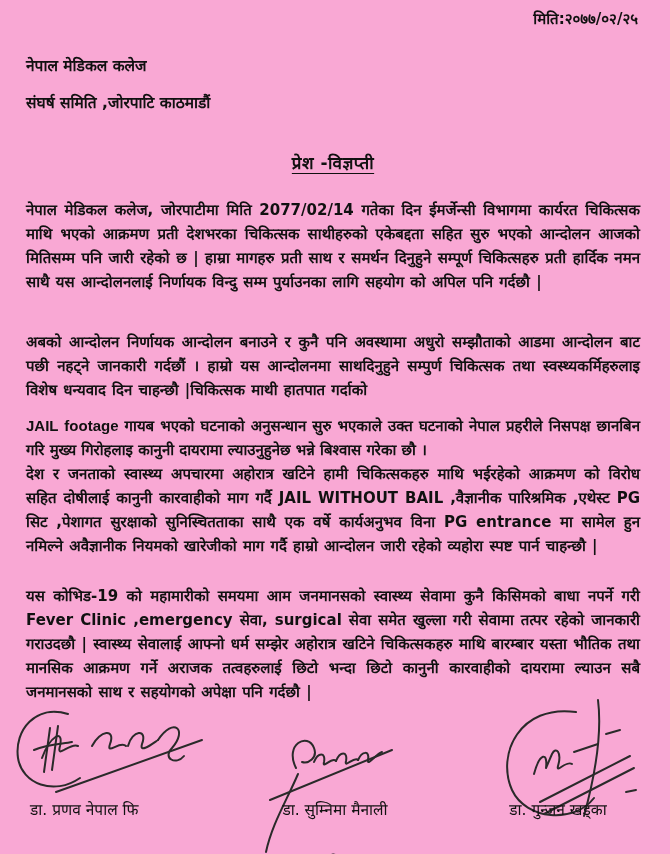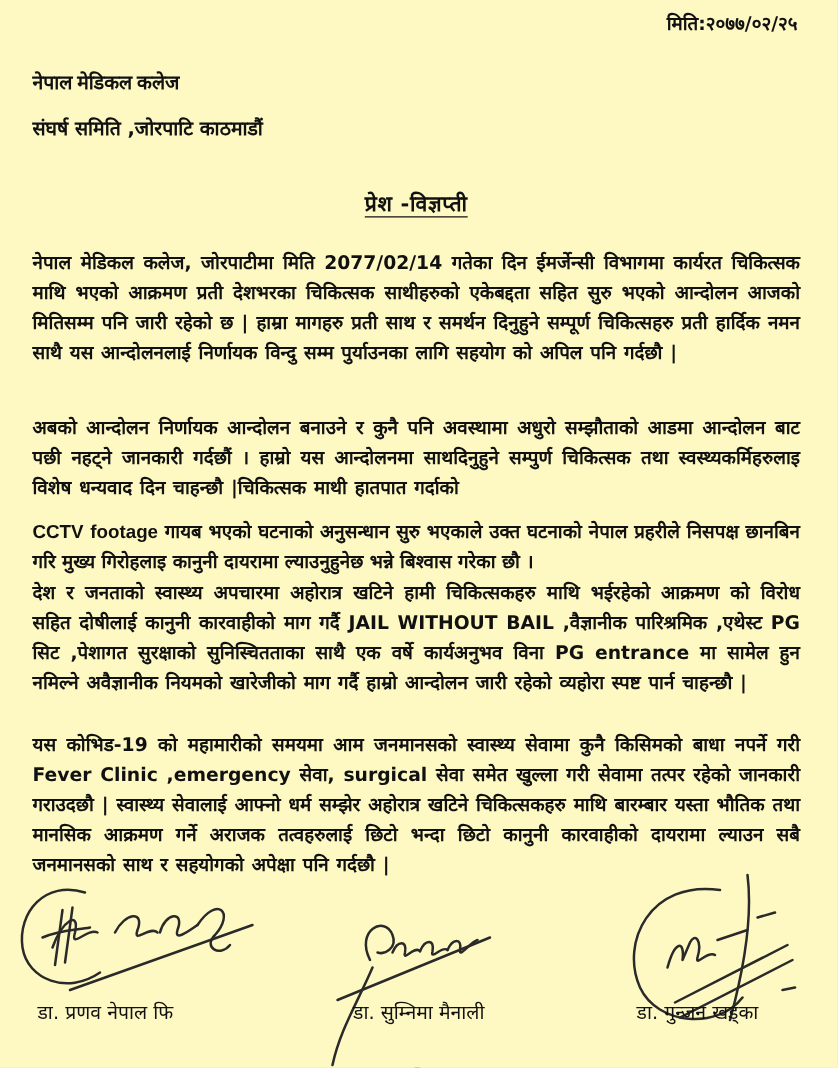--- a/index.html
+++ b/index.html
@@ -1,38 +1,37 @@
 <!DOCTYPE html>
 <html><head>
 <meta charset="utf-8">
 <style>
   html, body { margin: 0; padding: 0; background: #e8e8e8; }
   .page {
     position: relative;
     width: 670px;
     height: 854px;
     margin: 0 auto;
-    background: #fef9c3;
+    background: #f9a8d4;
     color: #111111;
     font-family: "DejaVu Sans", "Liberation Sans", sans-serif;
     overflow: hidden;
     box-sizing: border-box;
     padding: 8px 30px 0 26px;
   }
   .date-line {
     text-align: right;
     font-size: 15px;
     font-weight: 700;
     padding-right: 2px;
   }
   .org-line1 {
     margin-top: 26px;
     font-size: 15.5px;
     font-weight: 700;
-    font-family: Liberation Serif, serif;
   }
   .org-line2 {
     margin-top: 15px;
     font-size: 15.5px;
     font-weight: 700;
   }
   .title {
     margin-top: 38px;
     text-align: center;
     font-size: 17px;
@@ -92,21 +91,21 @@
 
   <div class="date-line">मिति:२०७७/०२/२५</div>
 
   <div class="org-line1">नेपाल मेडिकल कलेज</div>
   <div class="org-line2">संघर्ष समिति ,जोरपाटि काठमाडौं</div>
 
   <div class="title">प्रेश -विज्ञप्ती</div>
 
   <p class="body-par par-1">नेपाल मेडिकल कलेज, जोरपाटीमा मिति   2077/02/14 गतेका दिन ईमर्जेन्सी विभागमा कार्यरत चिकित्सक माथि भएको आक्रमण  प्रती देशभरका  चिकित्सक  साथीहरुको एकेबद्दता सहित सुरु भएको आन्दोलन आजको मितिसम्म पनि जारी रहेको छ | हाम्रा मागहरु प्रती साथ र समर्थन दिनुहुने सम्पूर्ण चिकित्सहरु प्रती हार्दिक नमन साथै यस आन्दोलनलाई निर्णायक विन्दु सम्म पुर्याउनका लागि सहयोग को अपिल पनि गर्दछौ |</p>
   <p class="body-par par-2">अबको आन्दोलन निर्णायक आन्दोलन बनाउने  र कुनै पनि अवस्थामा  अधुरो सम्झौताको आडमा आन्दोलन बाट पछी नहट्ने  जानकारी गर्दछौं । हाम्रो यस आन्दोलनमा साथदिनुहुने सम्पुर्ण चिकित्सक तथा स्वस्थ्यकर्मिहरुलाइ विशेष धन्यवाद दिन चाहन्छौ |चिकित्सक माथी हातपात गर्दाको</p>
-  <p class="body-par par-3">CCTV footage गायब भएको घटनाको अनुसन्धान सुरु भएकाले उक्त घटनाको नेपाल प्रहरीले निसपक्ष छानबिन गरि मुख्य गिरोहलाइ कानुनी दायरामा ल्याउनुहुनेछ भन्ने बिश्वास गरेका छौ ।</p>
+  <p class="body-par par-3">JAIL footage गायब भएको घटनाको अनुसन्धान सुरु भएकाले उक्त घटनाको नेपाल प्रहरीले निसपक्ष छानबिन गरि मुख्य गिरोहलाइ कानुनी दायरामा ल्याउनुहुनेछ भन्ने बिश्वास गरेका छौ ।</p>
   <p class="body-par par-4">देश र जनताको स्वास्थ्य अपचारमा अहोरात्र  खटिने  हामी चिकित्सकहरु माथि भईरहेको आक्रमण को विरोध सहित दोषीलाई कानुनी कारवाहीको माग गर्दै JAIL   WITHOUT   BAIL ,वैज्ञानीक पारिश्रमिक ,एथेस्ट PG सिट  ,पेशागत   सुरक्षाको सुनिस्चितताका साथै एक वर्षे कार्यअनुभव विना  PG entrance मा सामेल हुन नमिल्ने अवैज्ञानीक नियमको खारेजीको माग गर्दै हाम्रो आन्दोलन जारी रहेको व्यहोरा स्पष्ट पार्न चाहन्छौ |</p>
   <p class="body-par par-5">यस कोभिड-19 को महामारीको समयमा आम जनमानसको स्वास्थ्य सेवामा कुनै किसिमको बाधा नपर्ने गरी Fever Clinic ,emergency सेवा, surgical सेवा समेत खुल्ला गरी सेवामा तत्पर रहेको जानकारी गराउदछौ | स्वास्थ्य सेवालाई आफ्नो धर्म सम्झेर अहोरात्र   खटिने चिकित्सकहरु माथि बारम्बार यस्ता भौतिक तथा मानसिक आक्रमण गर्ने अराजक तत्वहरुलाई छिटो भन्दा छिटो कानुनी कारवाहीको दायरामा ल्याउन सबै जनमानसको साथ र सहयोगको अपेक्षा पनि गर्दछौ |</p>
 
   <div class="sig-row">
 
     <svg class="sig-svg" style="left:6px; top:2px;" width="210" height="100" viewBox="0 0 210 100" aria-hidden="true">
       <path d="M62,14 C30,4 8,30 12,58 C16,84 48,96 74,78"></path>
       <path d="M44,28 L38,72"></path>
       <path d="M52,26 L46,70"></path>
       <path d="M28,50 C42,44 56,44 66,42"></path>

